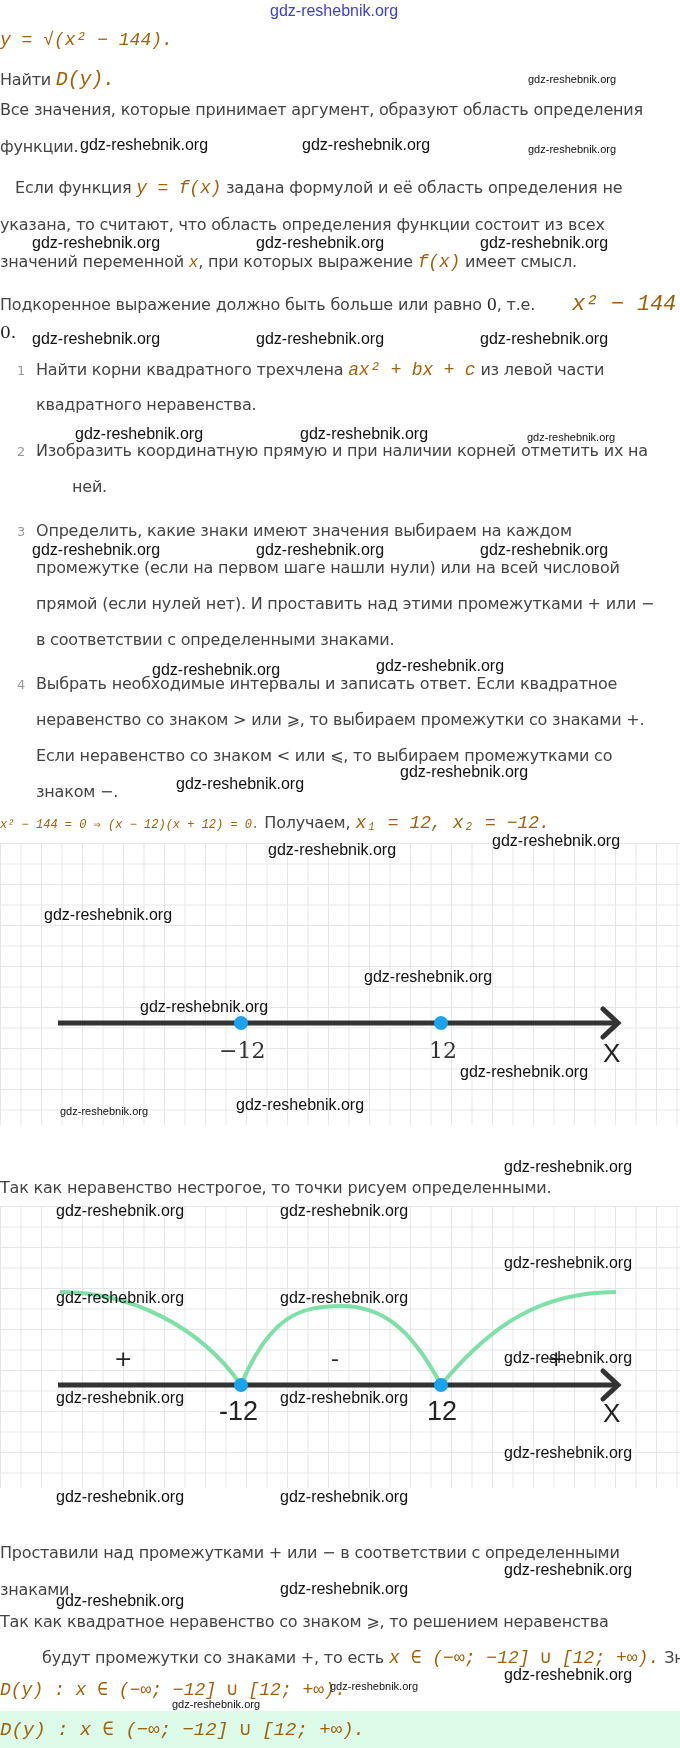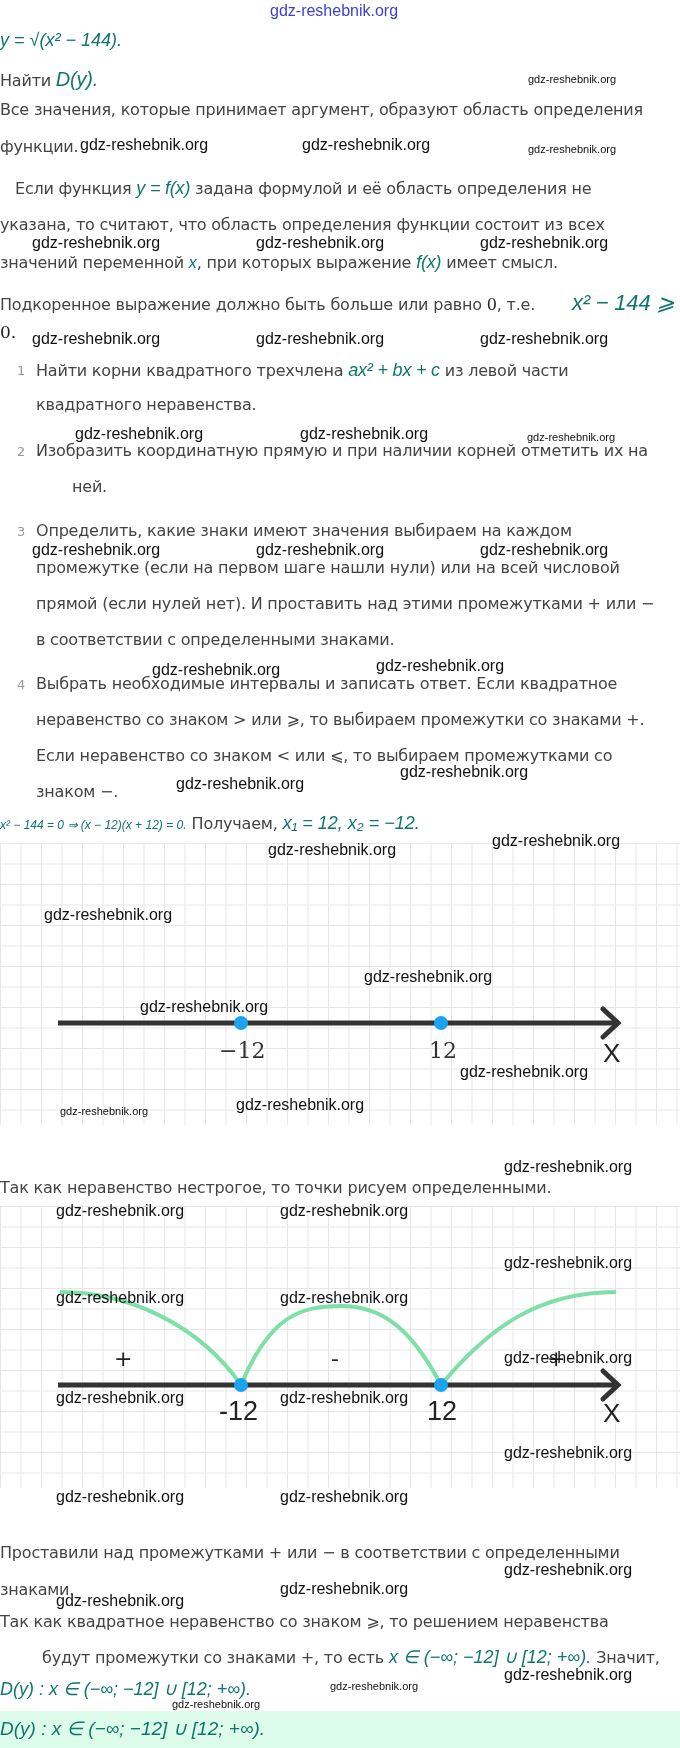--- a/index.html
+++ b/index.html
@@ -1,20 +1,20 @@
 <!DOCTYPE html>
 <html><head>
 <meta charset="utf-8">
 <style>
   html, body { margin:0; padding:0; }
   body { width:680px; height:1748px; position:relative; background:#fff; overflow:hidden;
          font-family:"DejaVu Sans", sans-serif; color:#3a3a3a; }
   .abs { position:absolute; white-space:nowrap; }
   .t { font-size:16px; color:#444; letter-spacing:-0.2px; }
-  .m { font-family:Liberation Sans, sans-serif; font-style:italic; color:#0f766e; }
+  .m { font-family:Liberation Mono, monospace; font-style:italic; color:#a16207; }
   .mr { font-family:"DejaVu Serif", serif; color:#222; }
   .wm { font-family:"Liberation Sans", sans-serif; color:#111; font-size:16px; }
   .wm.sm { font-size:11px; }
   .wm.top { color:#3b3fd0; font-size:16px; }
   .num { font-size:13px; color:#999; }
   .grid { position:absolute; left:0; width:680px;
           background-color:#fff;
           background-image:
             linear-gradient(to right, #e6e6e6 1px, transparent 1px),
             linear-gradient(to bottom, #e6e6e6 1px, transparent 1px);

